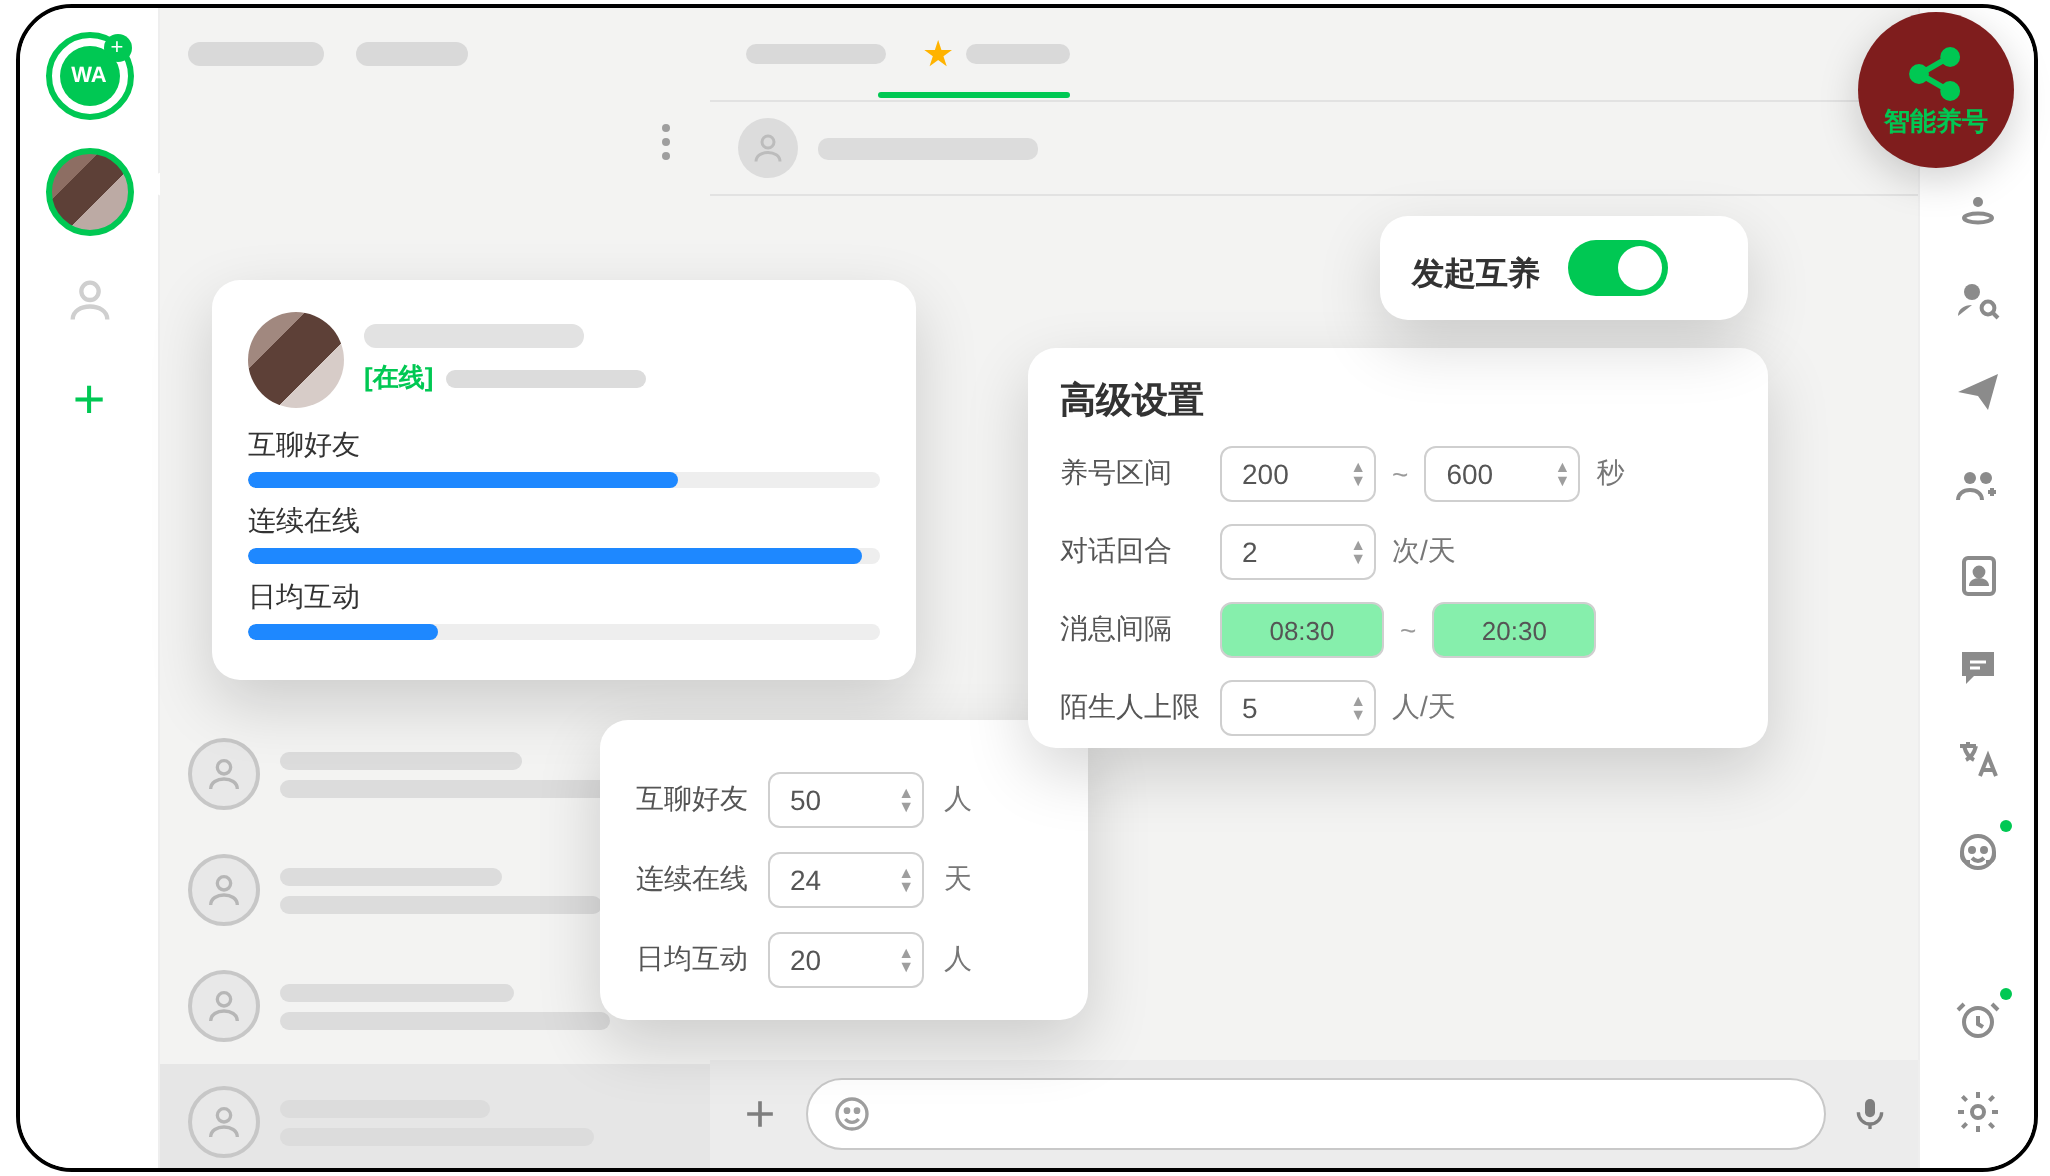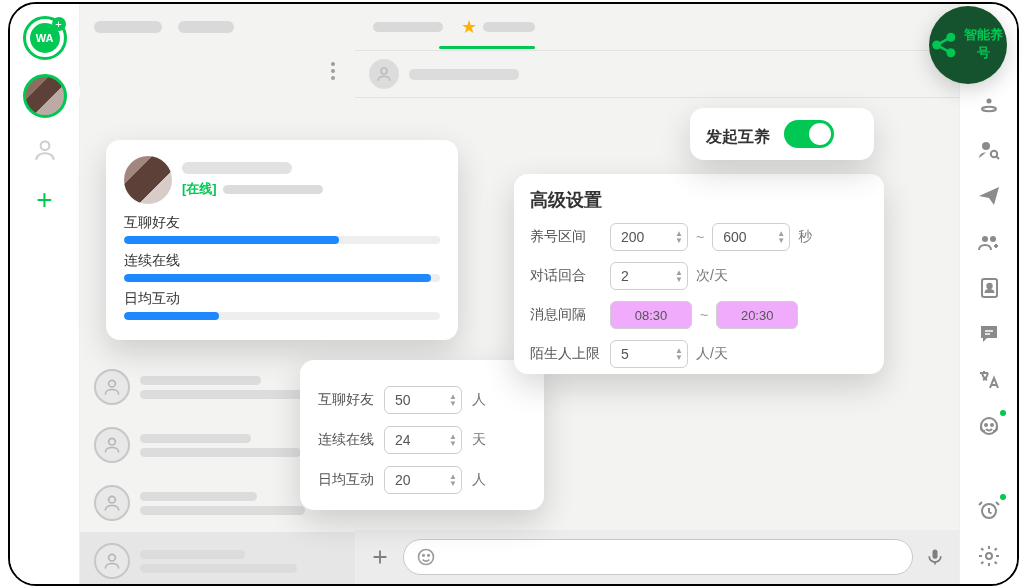--- a/index.html
+++ b/index.html
@@ -49,21 +49,21 @@
 .msg-input svg { width: 20px; height: 20px; }
 
 
 .right-rail { position: absolute; right: 0; top: 0; width: 58px; height: 100%; background: #fff; border-left: 1px solid #eee; display: flex; flex-direction: column; align-items: center; padding-top: 86px; gap: 18px; }
 .right-rail .ri { width: 28px; height: 28px; color: #8b8b8b; display: flex; align-items: center; justify-content: center; position: relative; }
 .right-rail .ri svg { width: 24px; height: 24px; }
 .ri-dot::after { content: ""; position: absolute; top: -2px; right: -3px; width: 6px; height: 6px; background: #00c853; border-radius: 50%; }
 .right-rail-bottom { margin-top: auto; padding-bottom: 14px; display: flex; flex-direction: column; gap: 18px; align-items: center; }
 
 
-.smart-badge { position: absolute; right: 18px; top: 6px; width: 78px; height: 78px; background: #14532d; border-radius: 50%; box-shadow: 0 6px 20px rgba(0,0,0,0.18); display: flex; flex-direction: row; align-items: center; justify-content: center; z-index: 40; text-align: center; }
+.smart-badge { position: absolute; right: 18px; top: 6px; width: 78px; height: 78px; background: #7f1d1d; border-radius: 50%; box-shadow: 0 6px 20px rgba(0,0,0,0.18); display: flex; flex-direction: column; align-items: center; justify-content: center; z-index: 40; }
 .smart-badge svg { width: 34px; height: 34px; color: #00c853; }
 .smart-badge-label { color: #00c853; font-weight: 700; font-size: 13px; margin-top: -2px; }
 
 
 .card { position: absolute; background: #fff; border-radius: 14px; box-shadow: 0 12px 32px rgba(0,0,0,0.16); z-index: 30; }
 .card-title { font-size: 18px; font-weight: 700; color: #333; }
 
 
 .profile-card { left: 106px; top: 140px; width: 352px; padding: 16px 18px 18px; }
 .pc-head { display: flex; align-items: center; gap: 10px; margin-bottom: 10px; }
@@ -86,21 +86,21 @@
 .toggle-card { left: 690px; top: 108px; width: 184px; padding: 12px 16px; display: flex; align-items: flex-end; gap: 14px; z-index: 35; }
 .toggle-label { font-size: 16px; font-weight: 700; color: #333; }
 .switch { width: 50px; height: 28px; background: #00c853; border-radius: 14px; position: relative; }
 .switch::after { content: ""; position: absolute; right: 3px; top: 3px; width: 22px; height: 22px; background: #fff; border-radius: 50%; }
 
 
 .adv-card { left: 514px; top: 174px; width: 370px; padding: 14px 16px 6px; }
 .adv-row { display: flex; align-items: center; gap: 8px; margin-top: 11px; font-size: 14px; color: #555; }
 .adv-row .lbl { width: 72px; }
 .wave { color: #999; }
-.time-input { width: 82px; height: 28px; border: 1px solid #cfcfcf; border-radius: 6px; display: flex; align-items: center; justify-content: center; color: #555; background: #f0abfc; font-size: 13px; }
+.time-input { width: 82px; height: 28px; border: 1px solid #cfcfcf; border-radius: 6px; display: flex; align-items: center; justify-content: center; color: #555; background: #86efac; font-size: 13px; }
 </style>
 </head>
 <body>
 
 <div class="app-window">
 
   <div class="left-rail">
     <div class="logo-badge">
       <div class="logo-inner">WA</div>
       <div class="logo-plus">+</div>

